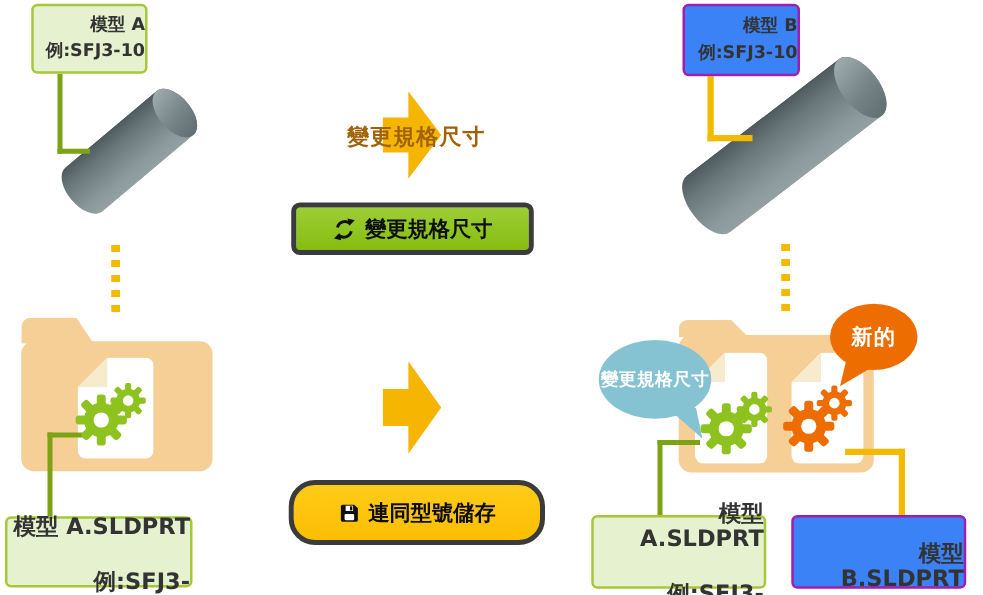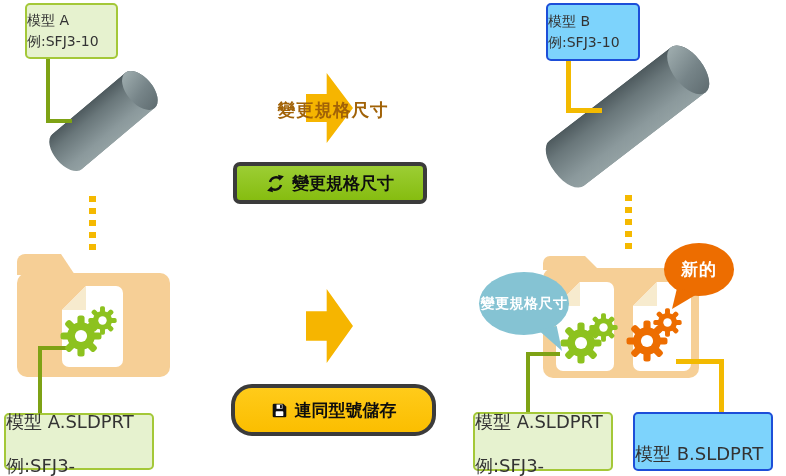--- a/index.html
+++ b/index.html
@@ -5,24 +5,24 @@
   html,body{margin:0;padding:0;background:#fff;}
   *{box-sizing:border-box;}
   .stage{
     position:relative;width:786px;height:476px;overflow:hidden;background:#ffffff;
     font-family:"DejaVu Sans","Liberation Sans",sans-serif;
   }
   
   .tag{
     position:absolute;z-index:7;border-radius:5px;
     display:flex;flex-direction:column;justify-content:center;
-    text-align:left;font-weight:normal;color:#333;
+    text-align:right;font-weight:bold;color:#333;
   }
   .tag.green{border:2px solid #A4C838;background:#E6F2CF;}
-  .tag.yellow{border:2px solid #1d4ed8;background:#7dd3fc;}
+  .tag.yellow{border:2px solid #a21caf;background:#3b82f6;}
   .tag .l1,.tag .l2{line-height:21px;font-size:14px;}
   .tag.small .l1,.tag.small .l2{line-height:20px;font-size:18px;margin-top:24px;}
   
   .line{position:absolute;z-index:4;}
   .line.green{background:#7EA215;}
   .line.yellow{background:#F3BA00;}
   .dotted{
     position:absolute;width:7px;z-index:0;
     background:repeating-linear-gradient(to bottom,#F5B900 0 6px,transparent 6px 12px);
   }

